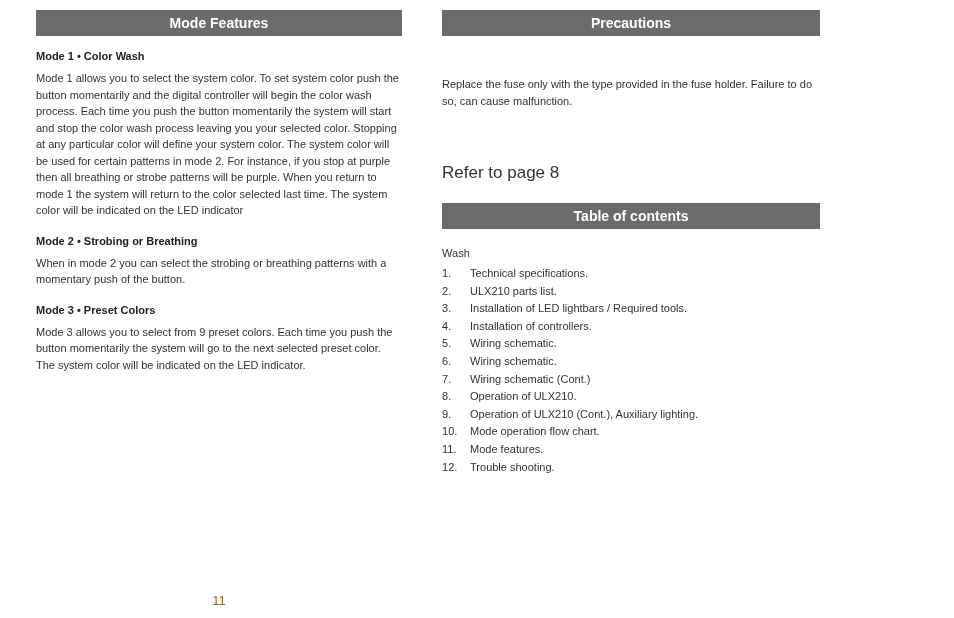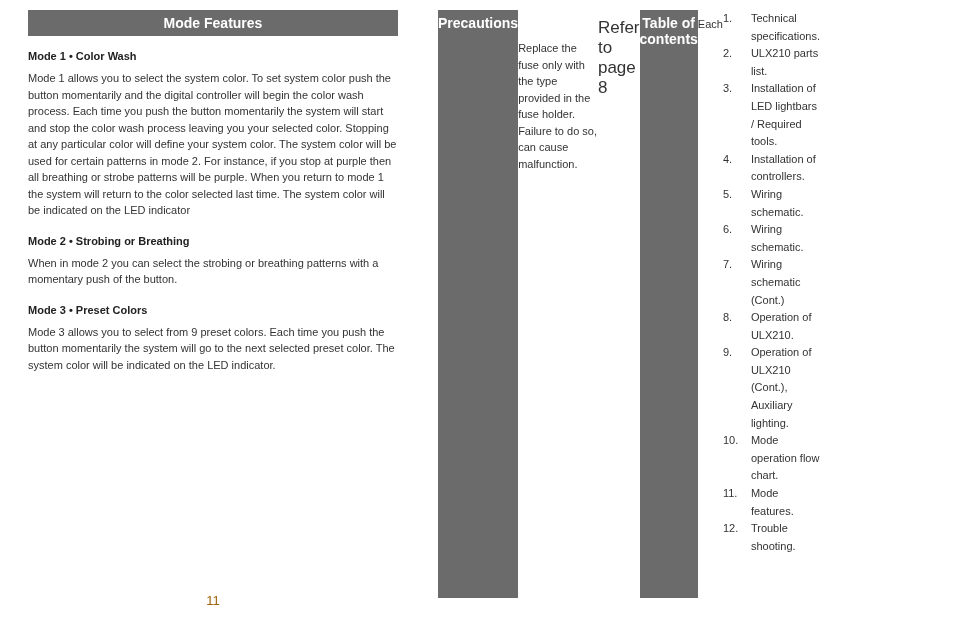--- a/index.html
+++ b/index.html
@@ -13,34 +13,34 @@
       background: #ffffff;
       font-family: Arial, sans-serif;
       font-size: 12px;
       color: #222;
       overflow: hidden;
     }
     .page-container {
       display: flex;
       width: 840px;
       height: 618px;
-      padding: 10px 0 10px 8px;
+      padding: 10px 0 10px 16px;
       border-radius: 12px;
     }
     .left-column {
       width: 470px;
       padding: 0 20px;
       display: flex;
       flex-direction: column;
     }
     .right-column {
       width: 484px;
       padding: 0 20px;
       display: flex;
-      flex-direction: row;
+      flex-direction: column;
     }
     .section-header {
       background: #6b6b6b;
       color: #ffffff;
       font-weight: bold;
       font-size: 14px;
       text-align: center;
       padding: 5px 0;
       margin-bottom: 10px;
     }
@@ -119,21 +119,21 @@
   <div class="right-column">
     <div class="section-header">Precautions</div>
 
     <p class="precaution-text">Replace the fuse only with the type provided in the fuse holder. Failure to do so, can cause malfunction.</p>
 
 
     <p class="quick-start-text">Refer to page 8</p>
 
     <div class="section-header">Table of contents</div>
 
-    <p class="toc-page-label">Each</p>
+    <p class="toc-page-label">Wash</p>
 
     <ul class="toc-list">
     <li>
           <span class="toc-num">1.</span>
           <span>Technical specifications.</span>
         </li>
         <li>
           <span class="toc-num">2.</span>
           <span>ULX210 parts list.</span>
         </li>

